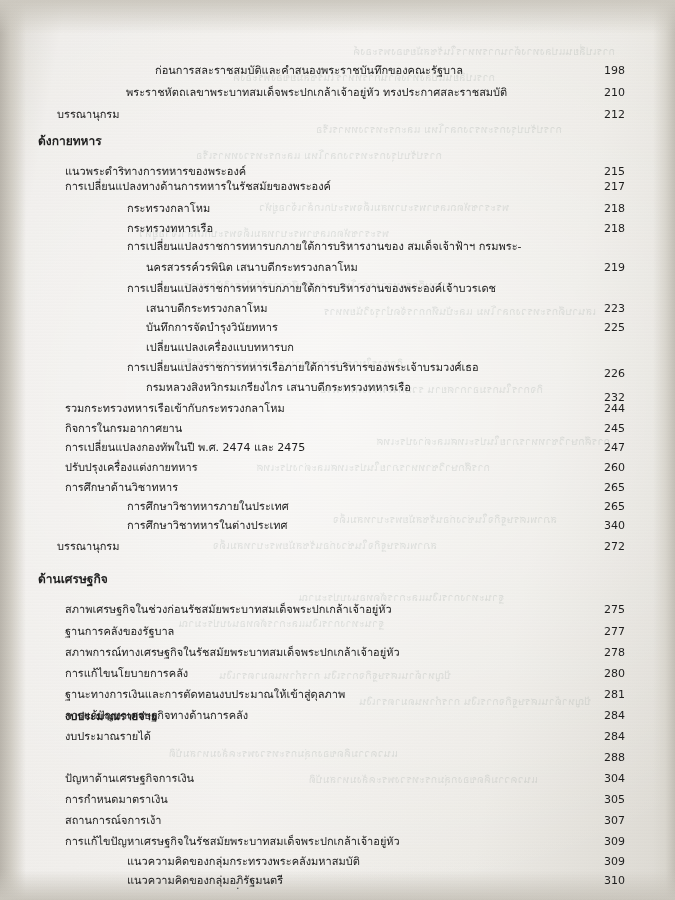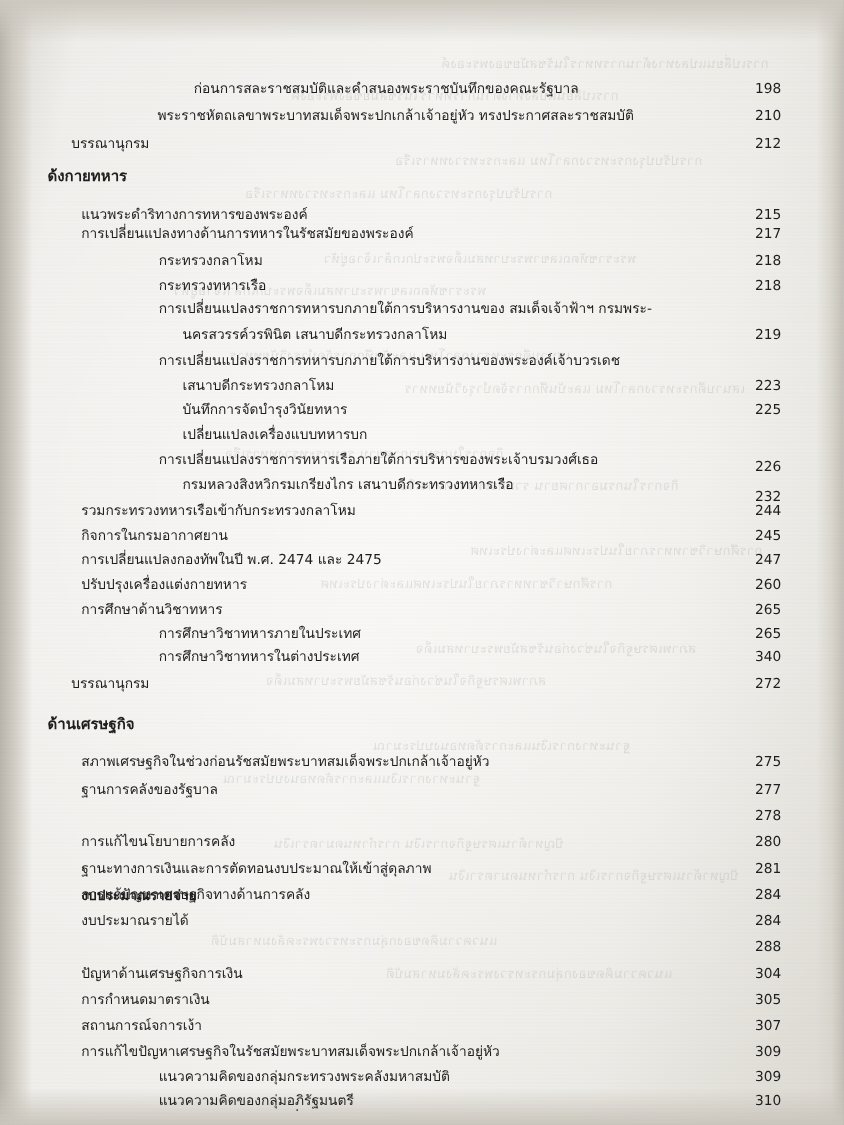--- a/index.html
+++ b/index.html
@@ -256,20 +256,23 @@
         <span class="label">ด้านเศรษฐกิจ</span>
       </div>
       <div class="row" style="left: 65px; top: 603px;">
         <span class="label">สภาพเศรษฐกิจในช่วงก่อนรัชสมัยพระบาทสมเด็จพระปกเกล้าเจ้าอยู่หัว</span>
       </div>
       <div class="pageno" style="top: 603px;">275</div>
       <div class="row" style="left: 65px; top: 625px;">
         <span class="label">ฐานการคลังของรัฐบาล</span>
       </div>
       <div class="pageno" style="top: 625px;">277</div>
+      <div class="row" style="left: 65px; top: 646px;">
+        <span class="label">สภาพการณ์ทางเศรษฐกิจในรัชสมัยพระบาทสมเด็จพระปกเกล้าเจ้าอยู่หัว</span>
+      </div>
       <div class="pageno" style="top: 646px;">278</div>
       <div class="row" style="left: 65px; top: 667px;">
         <span class="label">การแก้ไขนโยบายการคลัง</span>
       </div>
       <div class="pageno" style="top: 667px;">280</div>
       <div class="row" style="left: 65px; top: 688px;">
         <span class="label">ฐานะทางการเงินและการตัดทอนงบประมาณให้เข้าสู่ดุลภาพ</span>
       </div>
       <div class="pageno" style="top: 688px;">281</div>
       <div class="row" style="left: 65px; top: 709px;">

